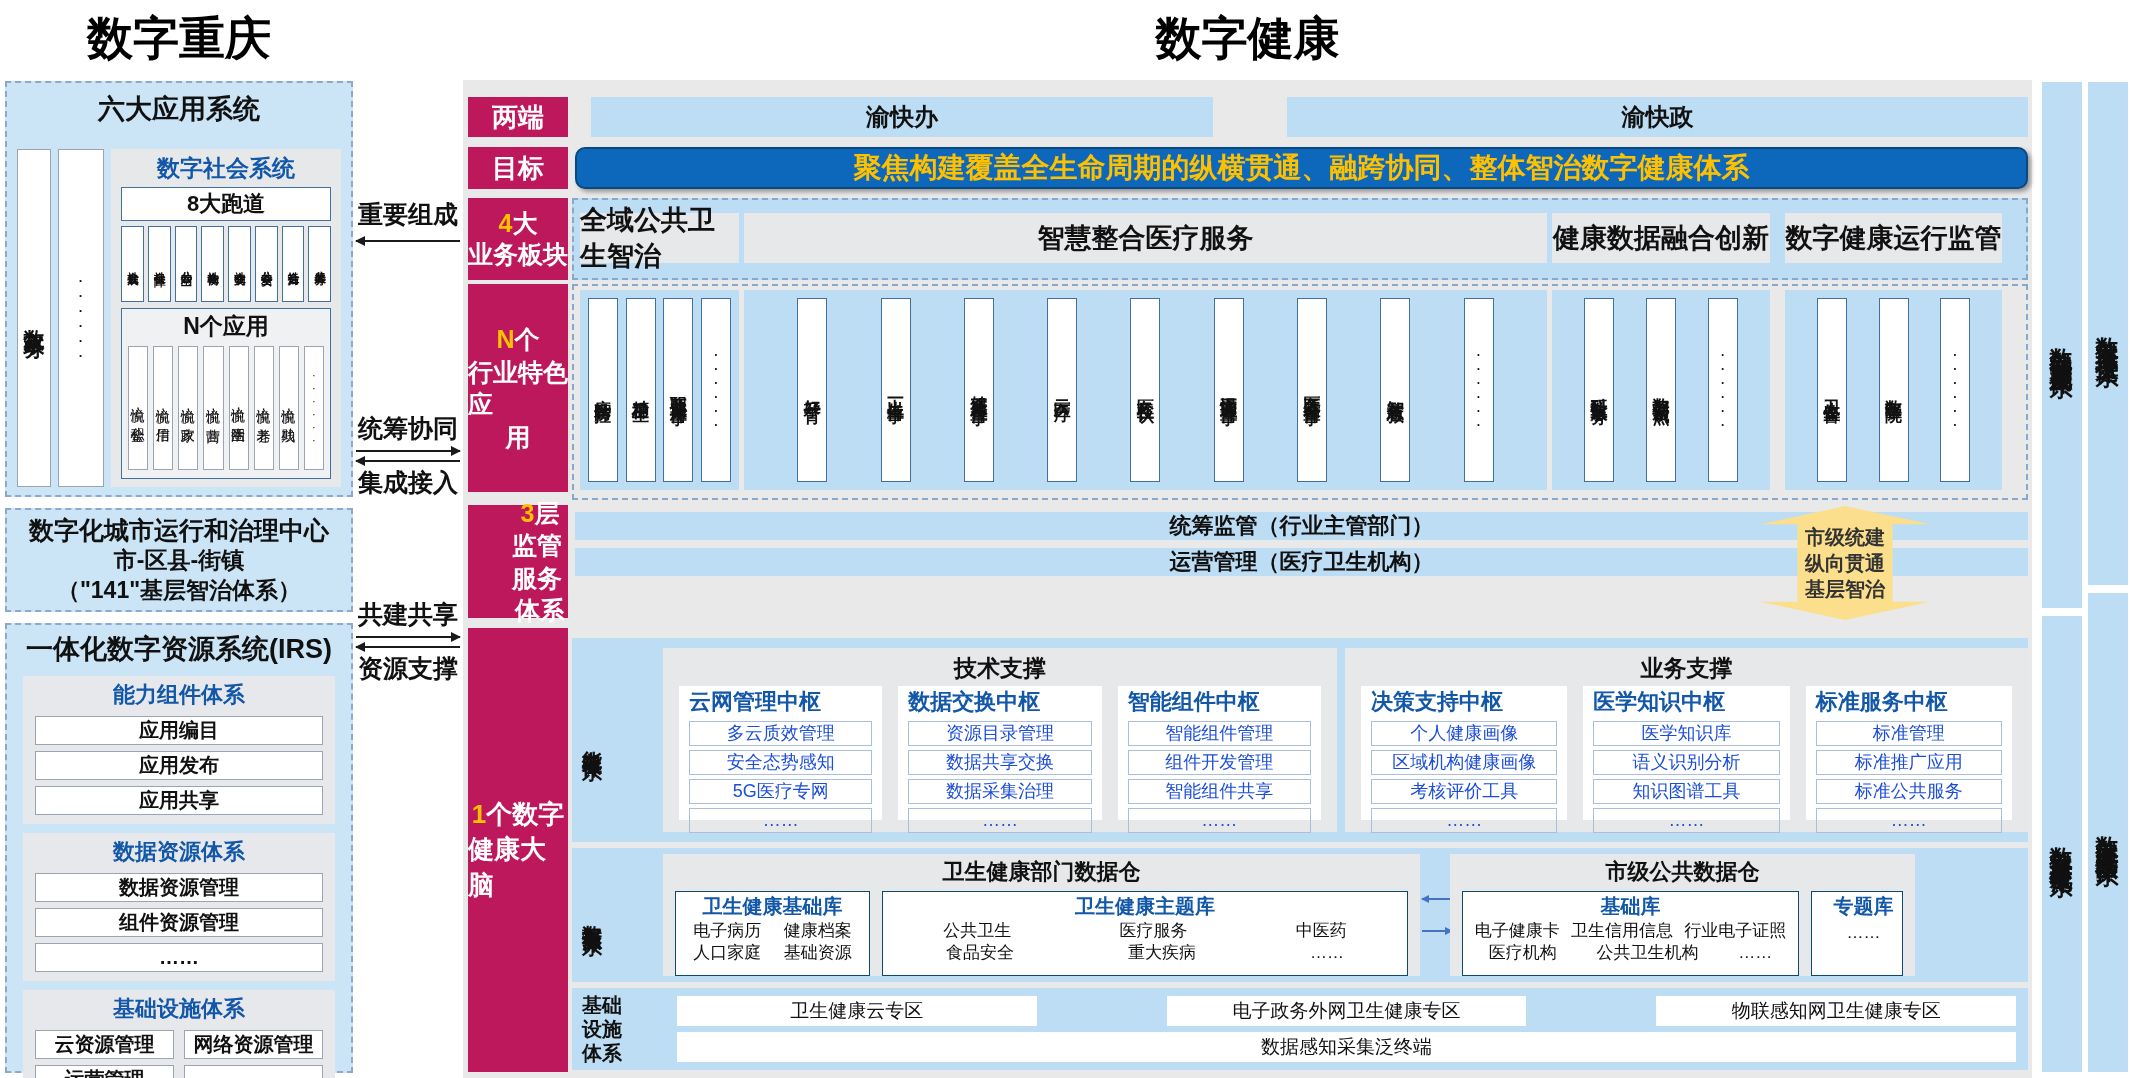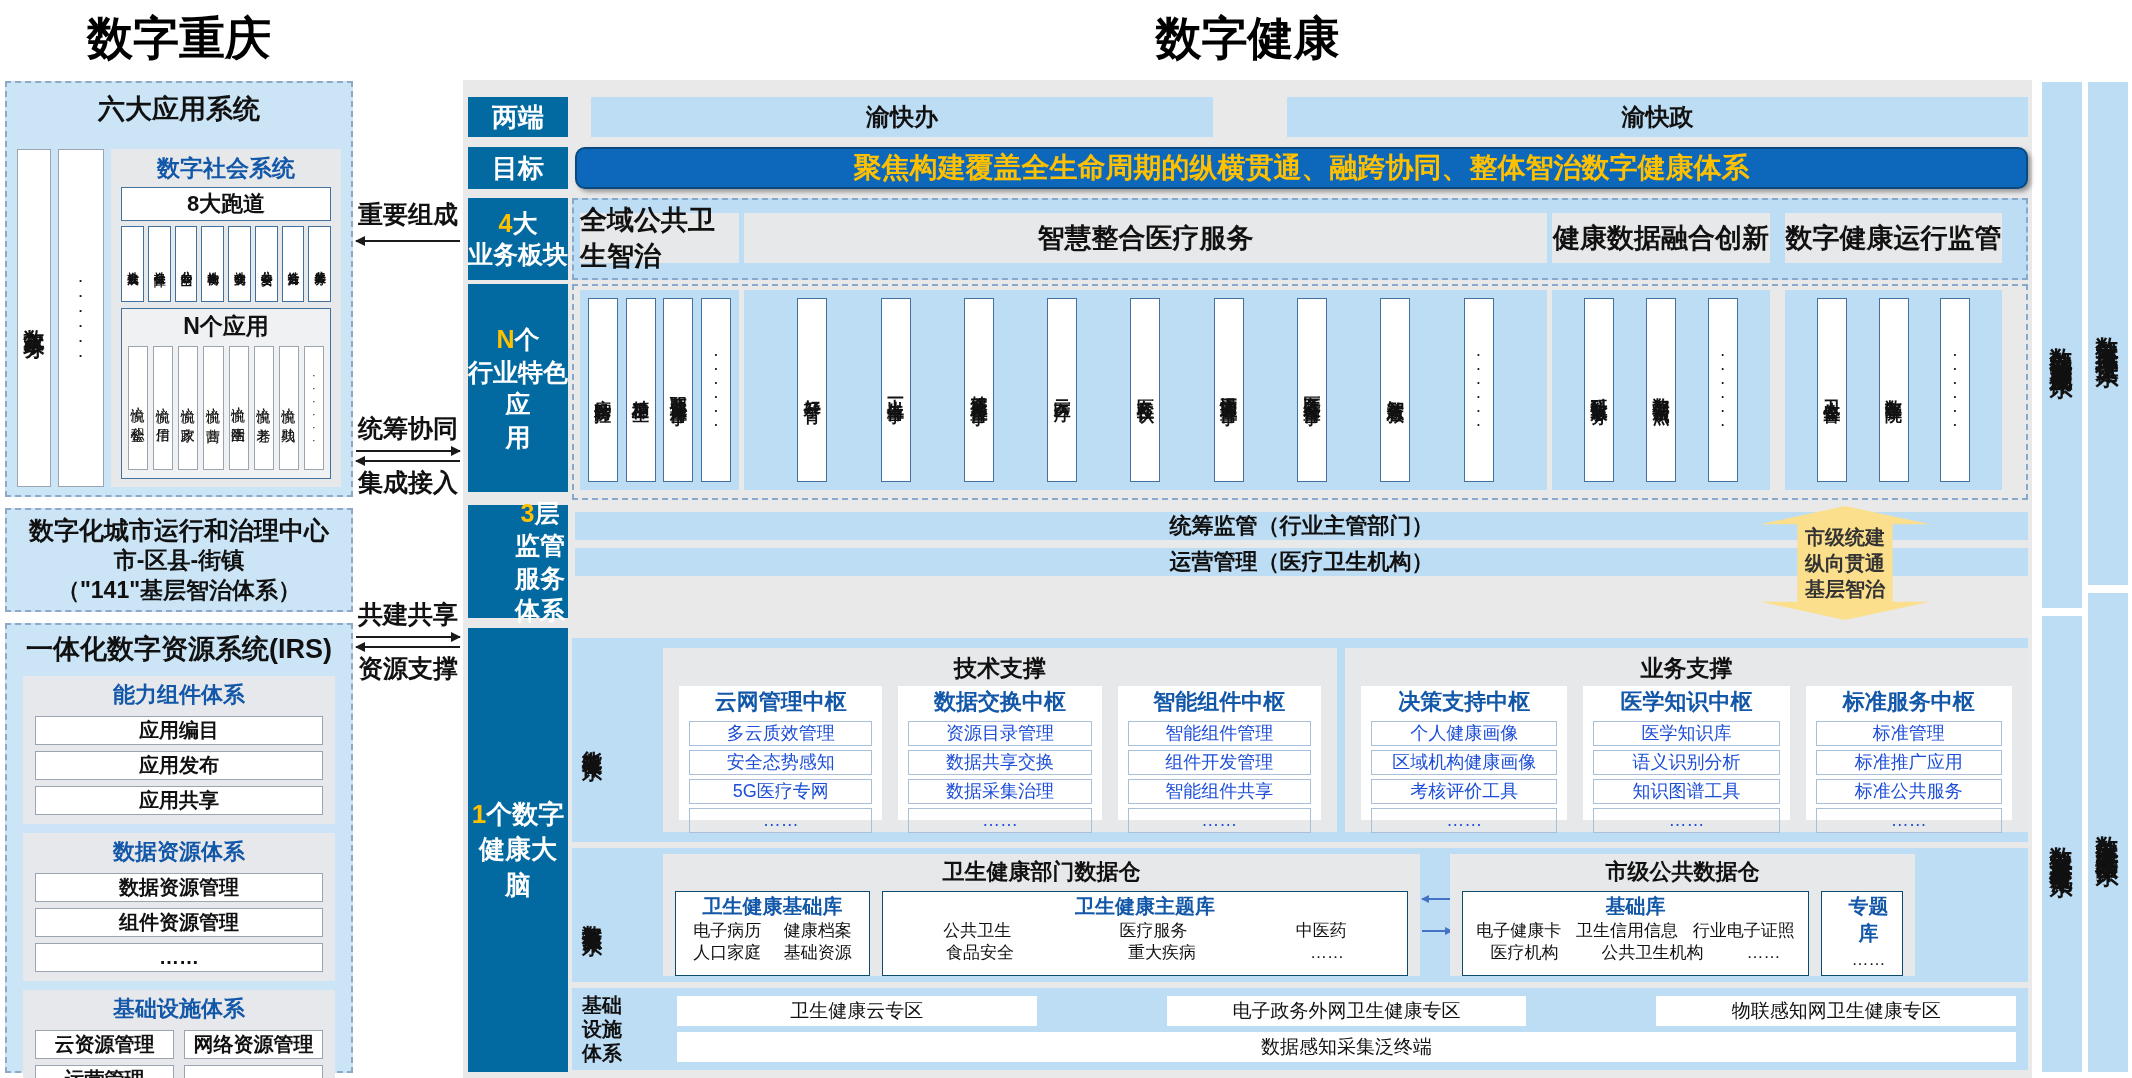--- a/index.html
+++ b/index.html
@@ -41,21 +41,21 @@
   .irs-grid { display:grid; grid-template-columns:1fr 1fr; gap:0 10px; }
 
   
   .conn { position:absolute; left:353px; width:110px; font-size:25px; font-weight:700; text-align:center; }
   .harrow { position:absolute; left:356px; width:104px; height:0; border-top:2px solid #1a1a1a; }
   .harrow.al::before { content:''; position:absolute; left:-1px; top:-6px; border-top:5px solid transparent; border-bottom:5px solid transparent; border-right:10px solid #1a1a1a; }
   .harrow.ar::after { content:''; position:absolute; right:-1px; top:-6px; border-top:5px solid transparent; border-bottom:5px solid transparent; border-left:10px solid #1a1a1a; }
 
   
   #main { position:absolute; left:463px; top:80px; width:1569px; height:998px; background:#e9e9e9; }
-  .dlabel { position:absolute; left:5px; width:100px; background:#0369a1; color:#fff; font-weight:700; text-align:center; display:flex; flex-direction:column; align-items:center; justify-content:center; }
+  .dlabel { position:absolute; left:5px; width:100px; background:#be185d; color:#fff; font-weight:700; display:flex; flex-direction:column; align-items:center; justify-content:center; }
   .dlabel .num { color:#ffc000; }
   #lbl-ends { top:17px; height:40px; font-size:26px; }
   #lbl-goal { top:67px; height:42px; font-size:26px; }
   #lbl-sect { top:118px; height:82px; font-size:25px; line-height:1.25; }
   #lbl-apps { top:204px; height:208px; font-size:25px; line-height:1.3; }
   #lbl-sup  { top:425px; height:113px; font-size:25px; line-height:1.3;padding-left:44px; }
   #lbl-brain{ top:548px; height:444px; font-size:26px; line-height:1.35; }
   .endbar { position:absolute; top:17px; height:40px; background:#bdddf5; display:flex; align-items:center; justify-content:center; font-size:24px; font-weight:700; }
   #ends-left { left:128px; width:622px; }
   #ends-right { left:824px; width:741px; }
@@ -74,34 +74,34 @@
   #data-sec { top:768px; height:134px; }
   #infra-sec { top:908px; height:82px;padding-left:16px; }
   .side-label { position:absolute; left:4px; top:0; bottom:0; width:34px; display:flex; align-items:center; justify-content:center; }
   .side-label .vtext { font-size:20px; font-weight:700; letter-spacing:2px; }
   .hubbox { position:absolute; top:10px; bottom:10px; background:#e7e8ea; }
   #cap-tech { left:91px; width:674px; }
   #cap-biz { left:773px; width:683px; }
   .hub-h { text-align:center; font-size:23px; font-weight:700; padding:5px 0 2px; }
   .hub-cols { display:flex; gap:16px; padding:0 16px 10px; height:calc(100% - 40px); }
   .hub { flex:1; background:#fff; padding:1px 10px 5px; }
-  .hub-t { color:#1257a8; font-size:22px; font-weight:700; text-align:center; }
+  .hub-t { color:#1257a8; font-size:22px; font-weight:700; }
   .hub-i { border:1px solid #a9c0d8; text-align:center; font-size:18px; line-height:23px; margin-top:4px; color:#1d4ed8; }
   .whbox { position:absolute; top:6px; bottom:6px; background:#e7e8ea; }
   #dept-box { left:91px; width:757px; }
   #city-box { left:878px; width:465px; }
   .wh-h { text-align:center; font-size:22px; font-weight:700; padding-top:3px; }
   .wh-row { display:flex; gap:12px; padding:4px 12px 0; height:calc(100% - 33px); }
   .libbox { background:#fff; border:1px solid #0c4a6e; padding:0 6px; }
   .lib-t { color:#1257a8; font-size:20px; font-weight:700; text-align:center; padding-top:1px; }
   .lib-row { display:flex; justify-content:space-around; font-size:17px; line-height:22px; }
   #lib-base { width:195px; }
   #lib-theme { flex:1; }
   #lib-cbase { flex:1; }
-  #lib-special { width:82px; text-align:center;padding-left:19px; }
+  #lib-special { width:92px; text-align:center;padding-left:19px; }
   .barrow { position:absolute; width:30px; height:0; border-top:2px solid #4472c4; }
   .barrow.al::before { content:''; position:absolute; left:-1px; top:-5px; border-top:4px solid transparent; border-bottom:4px solid transparent; border-right:8px solid #4472c4; }
   .barrow.ar::after { content:''; position:absolute; right:-1px; top:-5px; border-top:4px solid transparent; border-bottom:4px solid transparent; border-left:8px solid #4472c4; }
   .infra-label { position:absolute; left:10px; top:5px; width:80px; font-size:20px; font-weight:700; line-height:24px; }
   #zones { position:absolute; left:105px; right:12px; top:8px; height:30px; display:flex; gap:130px; }
   .zone { flex:1; background:#fff; display:flex; align-items:center; justify-content:center; font-size:19px; }
   #terminal { position:absolute; left:105px; right:12px; top:44px; height:30px; background:#fff; display:flex; align-items:center; justify-content:center; font-size:19px; }
 
   
   .rbar { position:absolute; width:40px; background:#bdddf5; display:flex; align-items:center; justify-content:center; }

